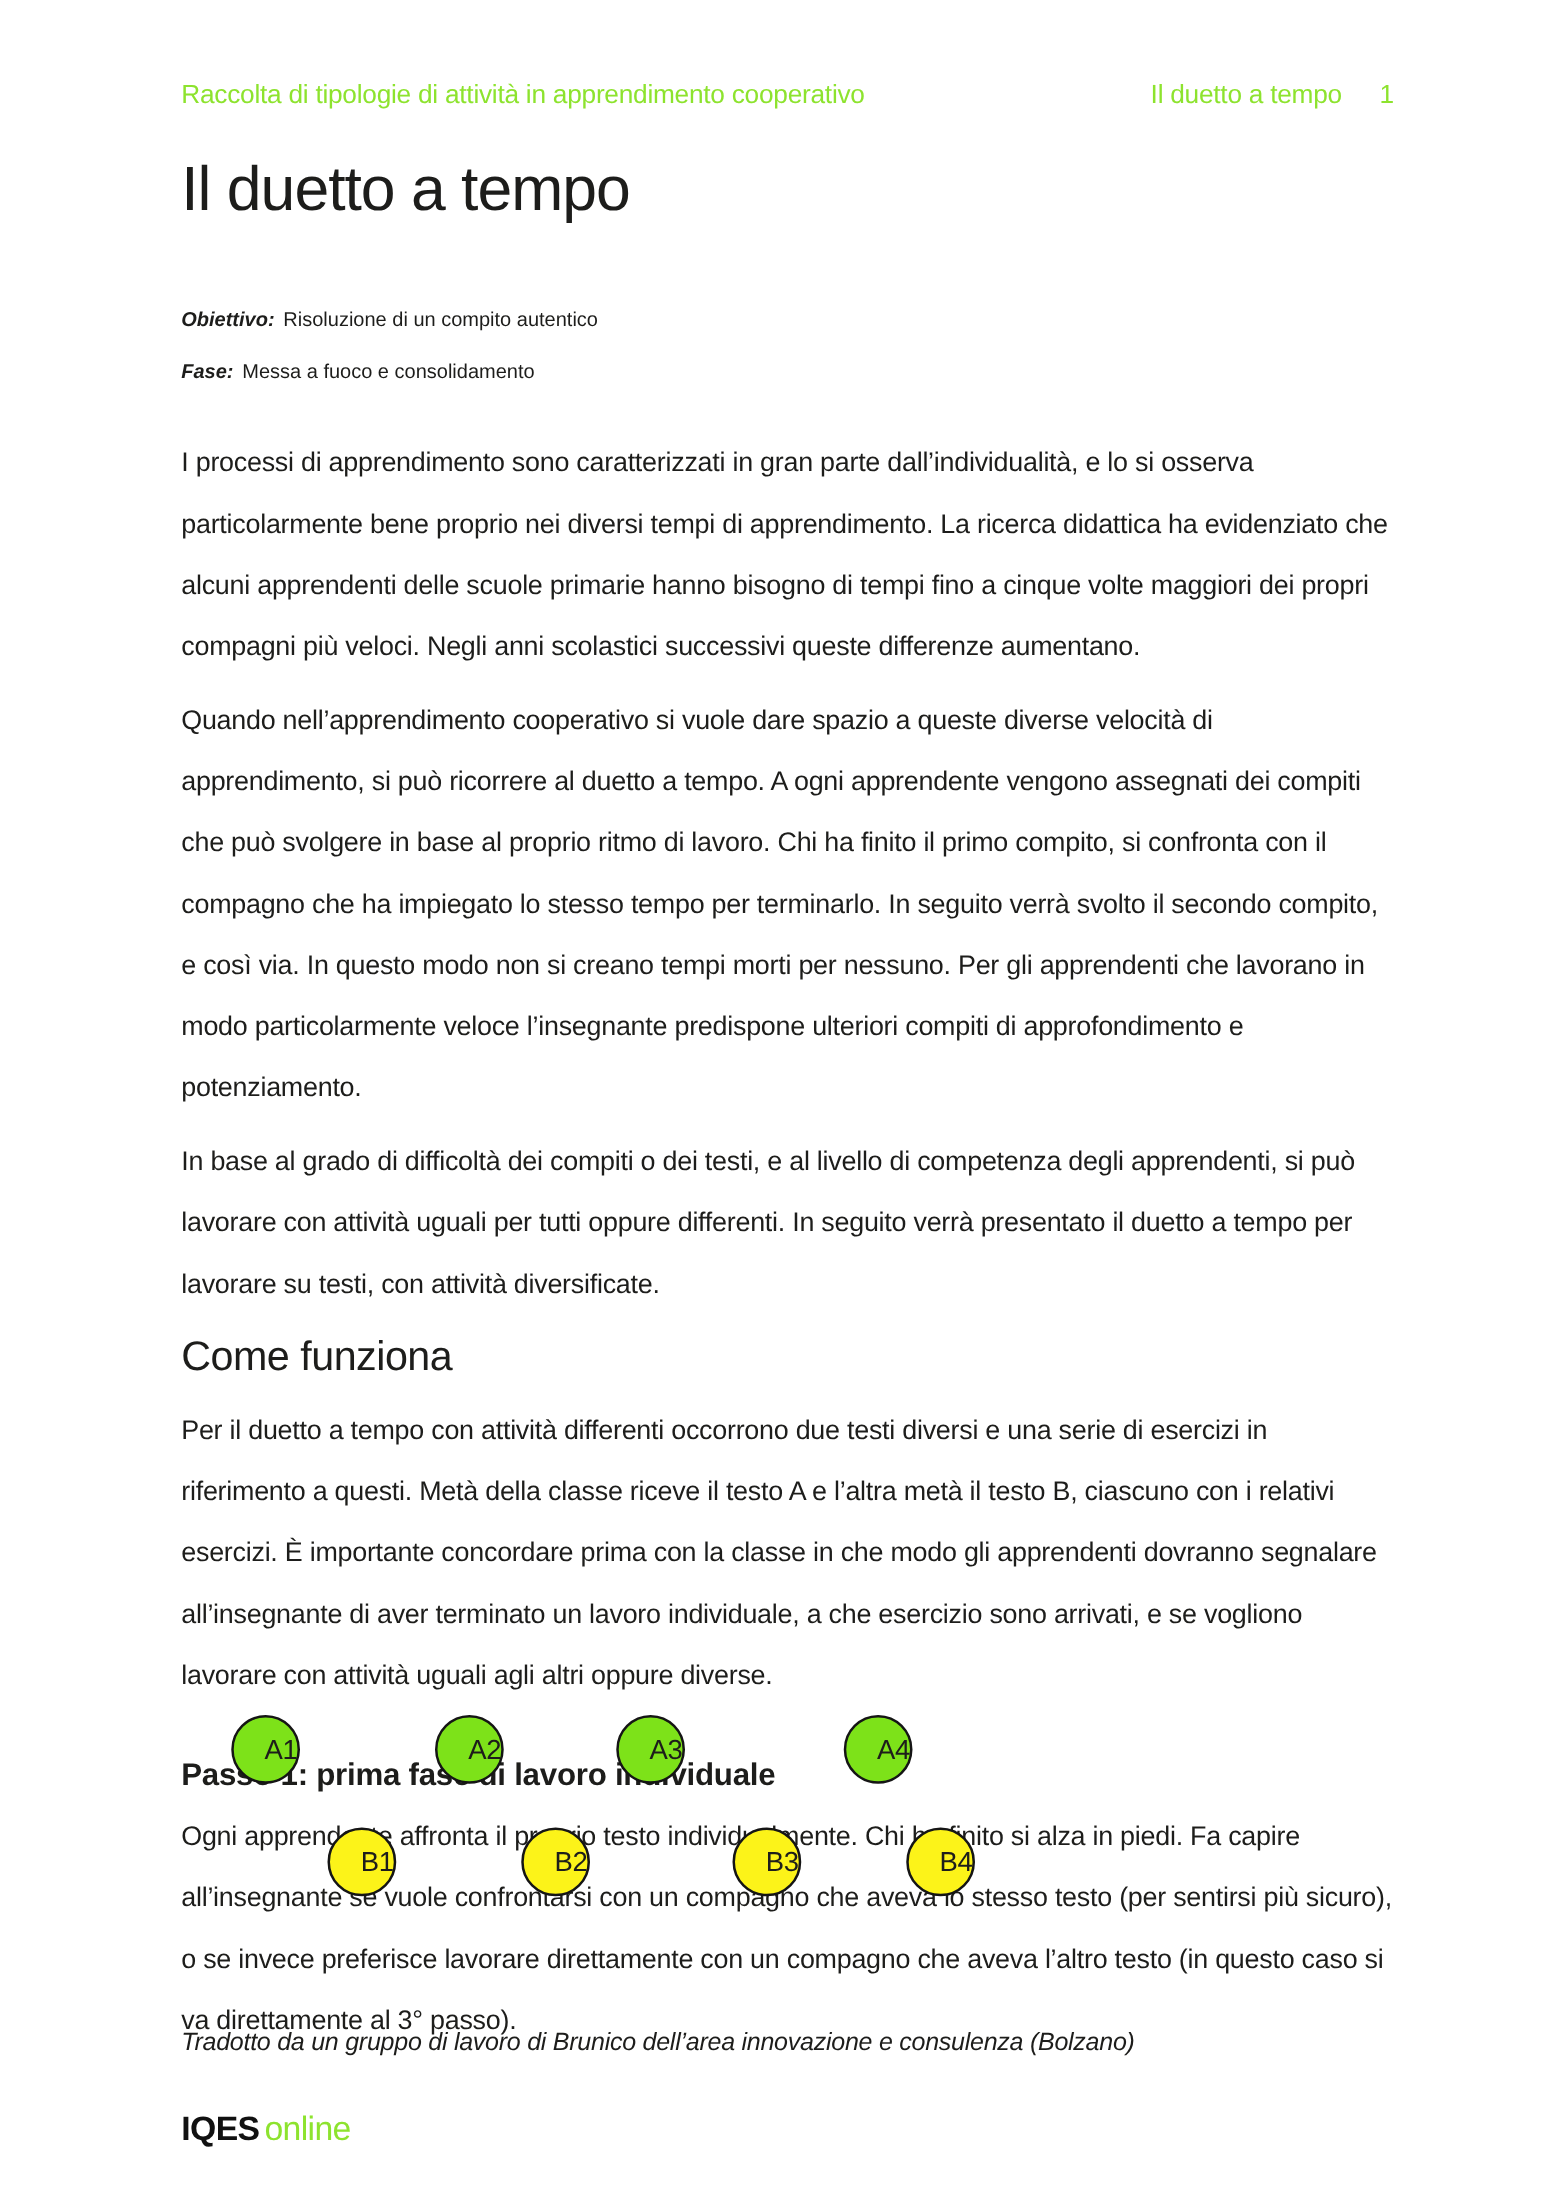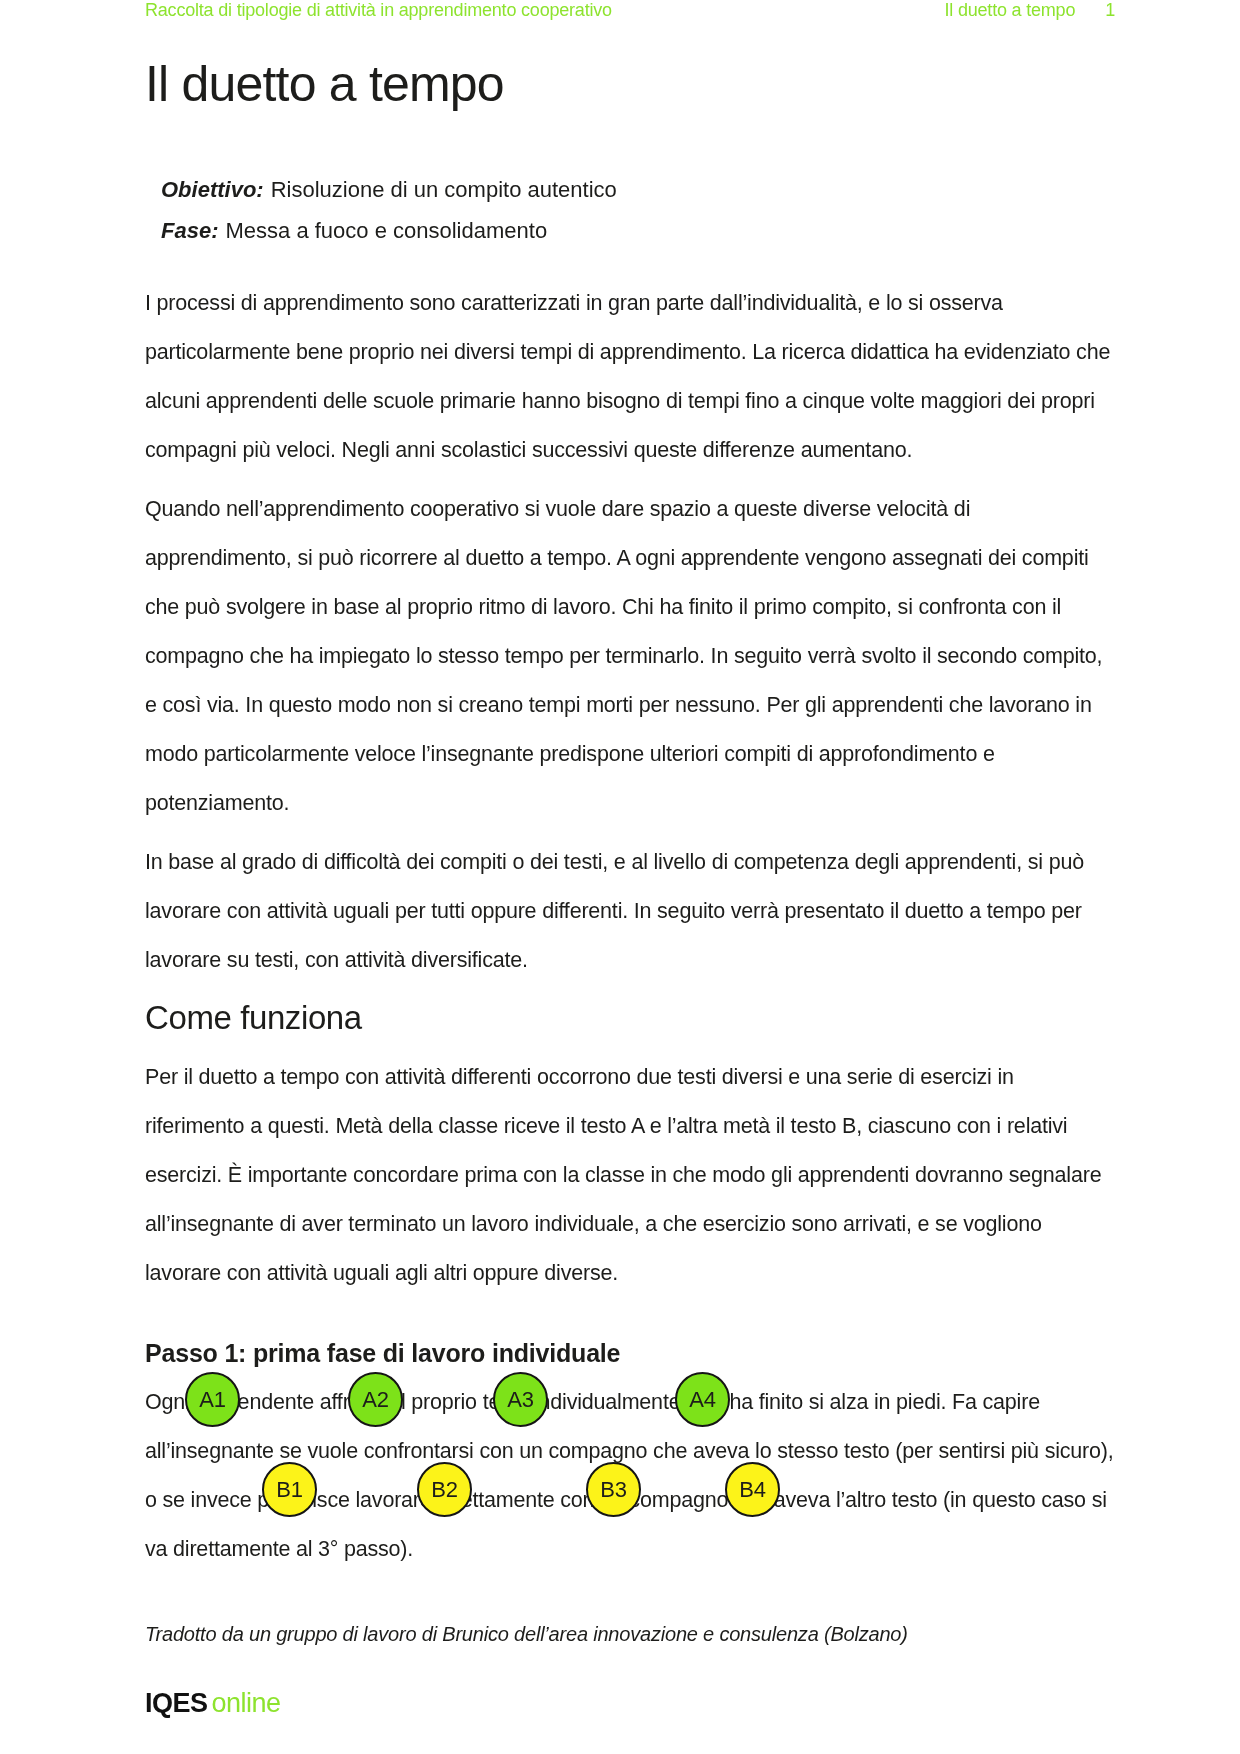--- a/index.html
+++ b/index.html
@@ -23,33 +23,34 @@
   .page {
     position: relative;
     width: 100%;
     height: 100%;
     padding: 0 125px 0 145px;
   }
   .header {
     display: flex;
     justify-content: space-between;
     align-items: baseline;
-    font-size: 18px;
+    padding-top: 64px;
+    font-size: 21px;
     color: var(--accent_green);
     letter-spacing: -0.2px;
   }
   .header .pagenum { margin-left: 30px; }
   h1.title {
     font-size: 50px;
     font-weight: 400;
     letter-spacing: -0.8px;
     margin: 34px 0 0 0;
     line-height: 58px;
   }
-  .meta { margin-top: 56px; font-size: 22px; line-height: 41px; margin-left: 16px; }
+  .meta { margin-top: 56px; font-size: 16px; line-height: 41px; }
   .meta p { margin: 0; }
   .meta .lbl { font-weight: 700; font-style: italic; margin-right: 7px; }
   .bodytext { font-size: 21.5px; line-height: 49px; letter-spacing: -0.2px; margin: 0 0 10px 0; }
   .intro { margin-top: 28px; }
   h2.section {
     font-size: 33px;
     font-weight: 400;
     letter-spacing: -0.4px;
     margin: 14px 0 16px 0;
     line-height: 38px;
@@ -69,21 +70,21 @@
     height: 150px;
   }
   .circle {
     position: absolute;
     width: 55px;
     height: 55px;
     border-radius: 50%;
     border: 2px solid #151515;
     display: flex;
     align-items: center;
-    justify-content: center;
+    justify-content: flex-end;
     font-size: 22px;
     letter-spacing: -0.3px;
   }
   .circle.a { background: var(--circle_green); top: 0; }
   .circle.b { background: var(--circle_yellow); top: 90px; }
   .credits {
     position: absolute;
     left: 145px;
     top: 1620px;
     font-style: italic;

